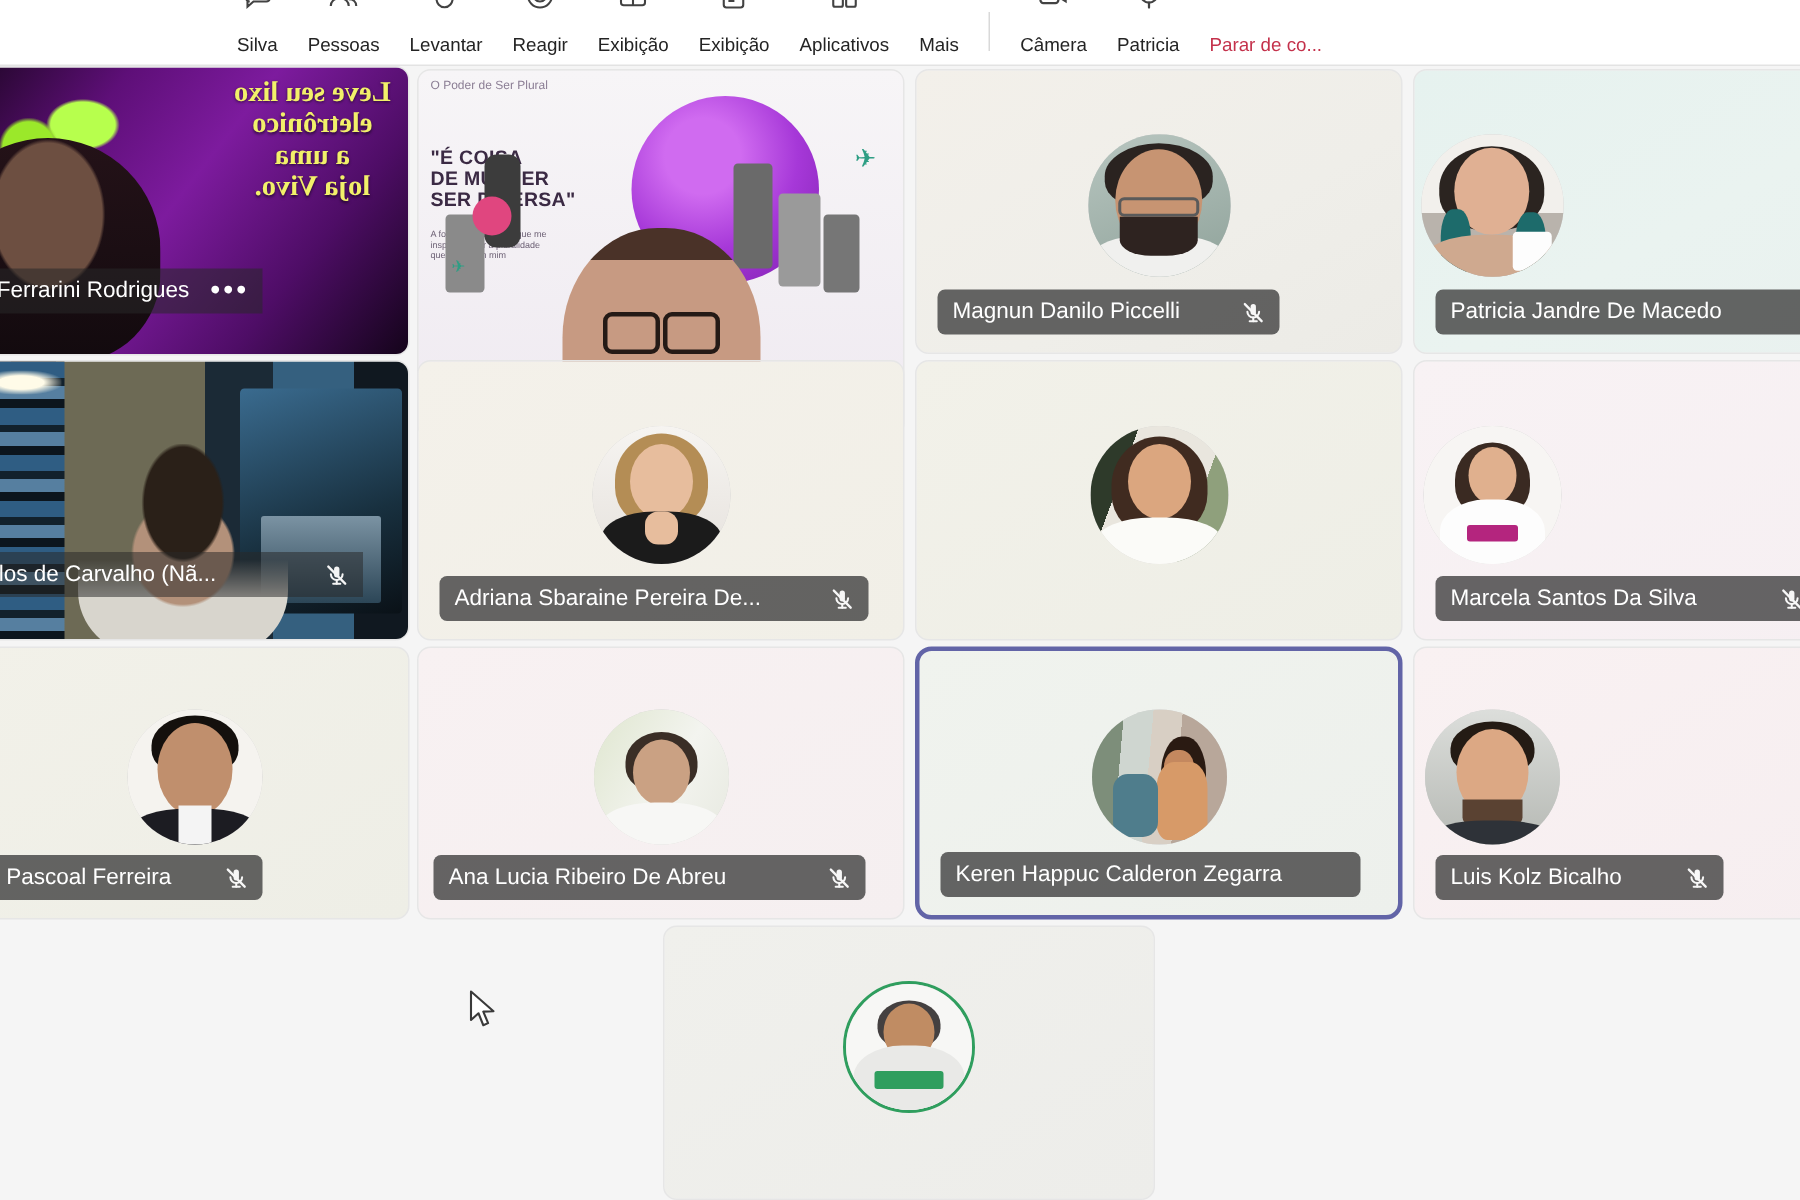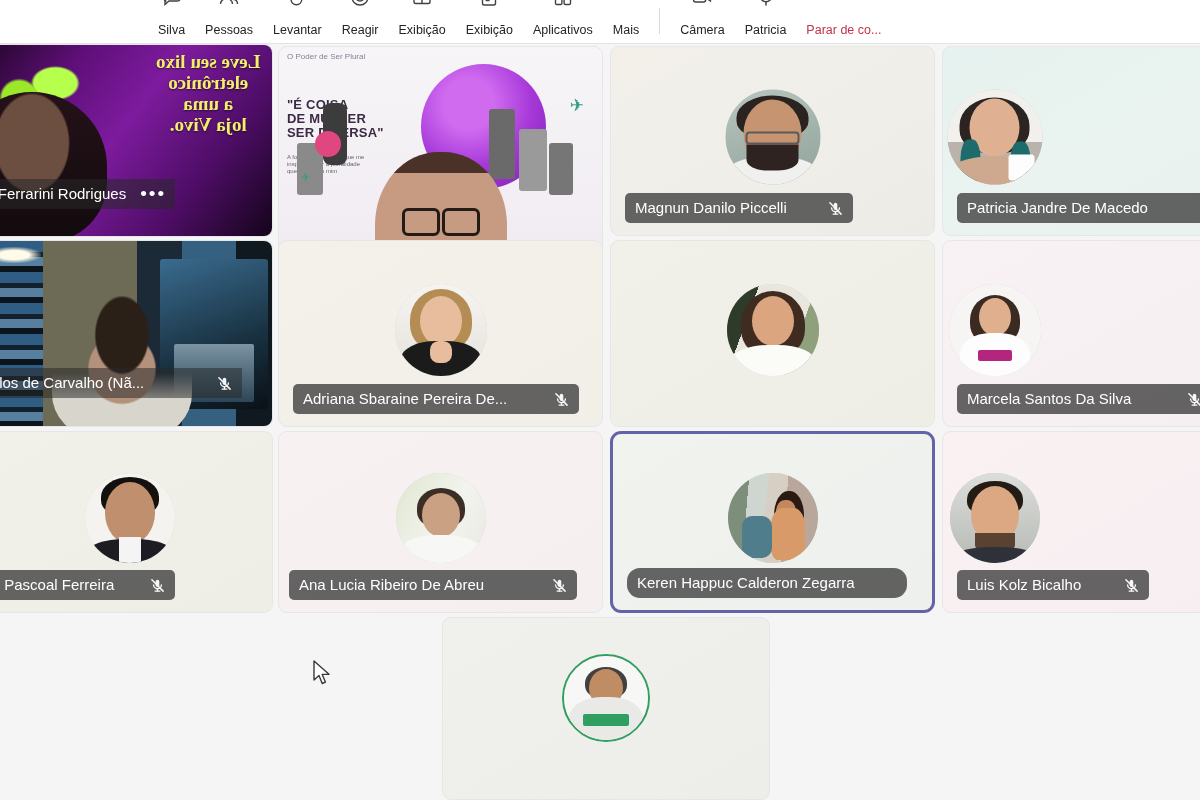--- a/index.html
+++ b/index.html
@@ -609,21 +609,21 @@
       <div class="avatar" style="width:90px; height:90px;">
         <div class="p-face">
           <div class="p-bg" style="background:linear-gradient(95deg,#7d8e7a 0 22%,#cfd6d0 22% 42%,#d8cfc4 42% 62%,#b8a79a 62% 100%);"></div>
           <div style="position:absolute; left:52%; top:20%; width:30px; height:54px; background:#2a1a12; border-radius:46% 46% 30% 30%;"></div>
           <div style="position:absolute; left:54%; top:30%; width:20px; height:24px; background:#c4885f; border-radius:46%;"></div>
           <div style="position:absolute; left:48%; bottom:4%; width:34px; height:52px; background:#d79a68; border-radius:34% 34% 22% 22%;"></div>
           <div style="position:absolute; left:16%; bottom:6%; width:30px; height:42px; background:#4f7d8c; border-radius:10px;"></div>
         </div>
       </div>
     </div>
-    <div class="namebadge" style="left:14px; width:280px;border-radius:13px;">
+    <div class="namebadge" style="left:14px; width:280px;">
       <span class="nm" style="flex:1;">Keren Happuc Calderon Zegarra</span>
     </div>
   </div>
 
   <div class="tile bg-h" style="left:942px; top:387px; width:325px; height:182px;">
     <div class="tile-av">
       <div class="avatar" style="width:90px; height:90px; left:calc(50% - 110px);">
         <div class="p-face">
           <div class="p-bg" style="background:linear-gradient(180deg,#dcdedb 0%,#b6b9b4 100%);"></div>
           <div class="p-hair" style="top:8%; width:56px; height:36px; background:#241b14;"></div>

